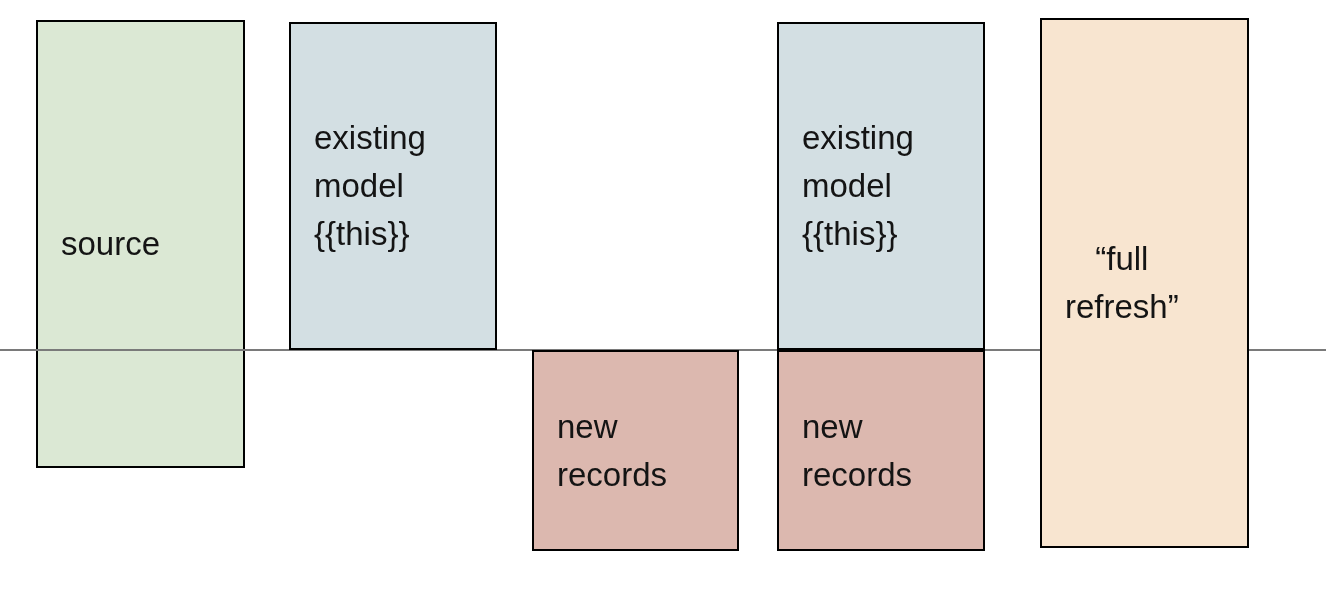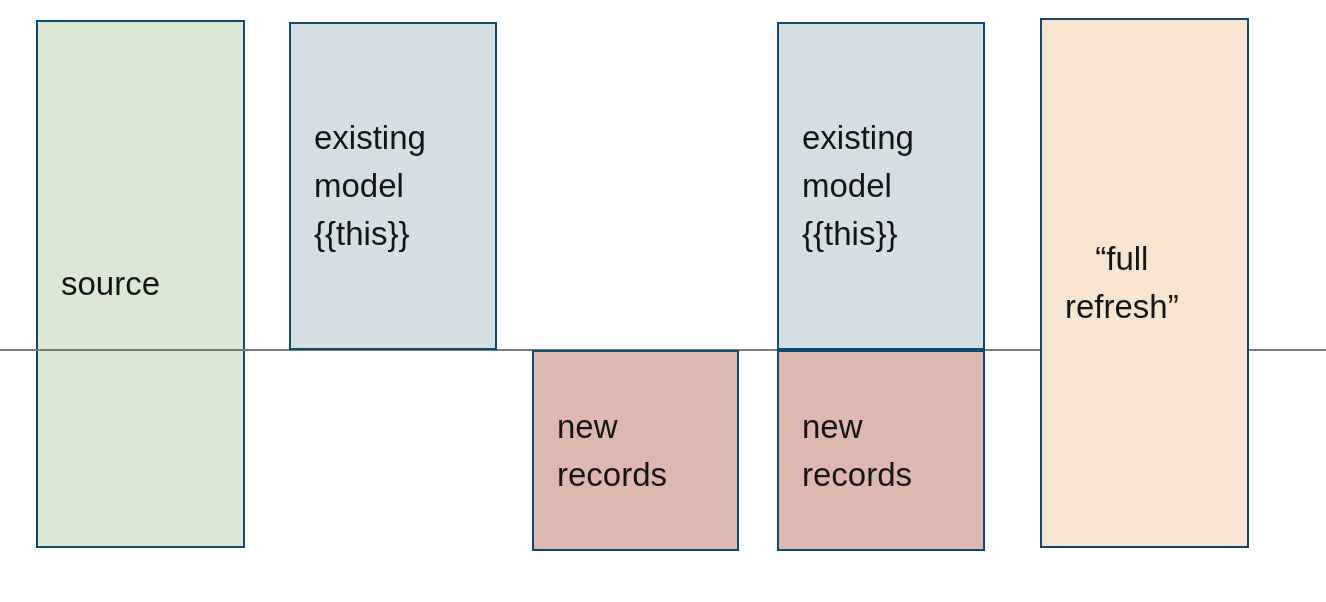--- a/index.html
+++ b/index.html
@@ -11,34 +11,34 @@
     position: relative;
     width: 1326px;
     height: 602px;
     background: #ffffff;
     overflow: hidden;
     font-family: "Liberation Sans", sans-serif;
   }
   .box {
     position: absolute;
     box-sizing: border-box;
-    border: 2px solid #0c4a6e;
+    border: 2px solid #000000;
     display: flex;
     align-items: center;
     justify-content: flex-start;
     padding-left: 23px;
     padding-right: 6px;
     font-size: 33px;
     line-height: 48px;
     color: #141414;
     white-space: pre-line;
     z-index: 3;
   }
   
-  #box-source        { left: 36px;   top: 20px;  width: 209px; height: 528px; z-index: 1; }
+  #box-source        { left: 36px;   top: 20px;  width: 209px; height: 448px; z-index: 1; }
   #box-existing-1    { left: 289px;  top: 22px;  width: 208px; height: 328px; }
   #box-new-records-1 { left: 532px;  top: 350px; width: 207px; height: 201px; }
   #box-existing-2    { left: 777px;  top: 22px;  width: 208px; height: 328px; }
   #box-new-records-2 { left: 777px;  top: 350px; width: 208px; height: 201px; }
   #box-full-refresh  { left: 1040px; top: 18px;  width: 209px; height: 530px; }
   .divider {
     position: absolute;
     left: 0;
     top: 349px;
     width: 1326px;

